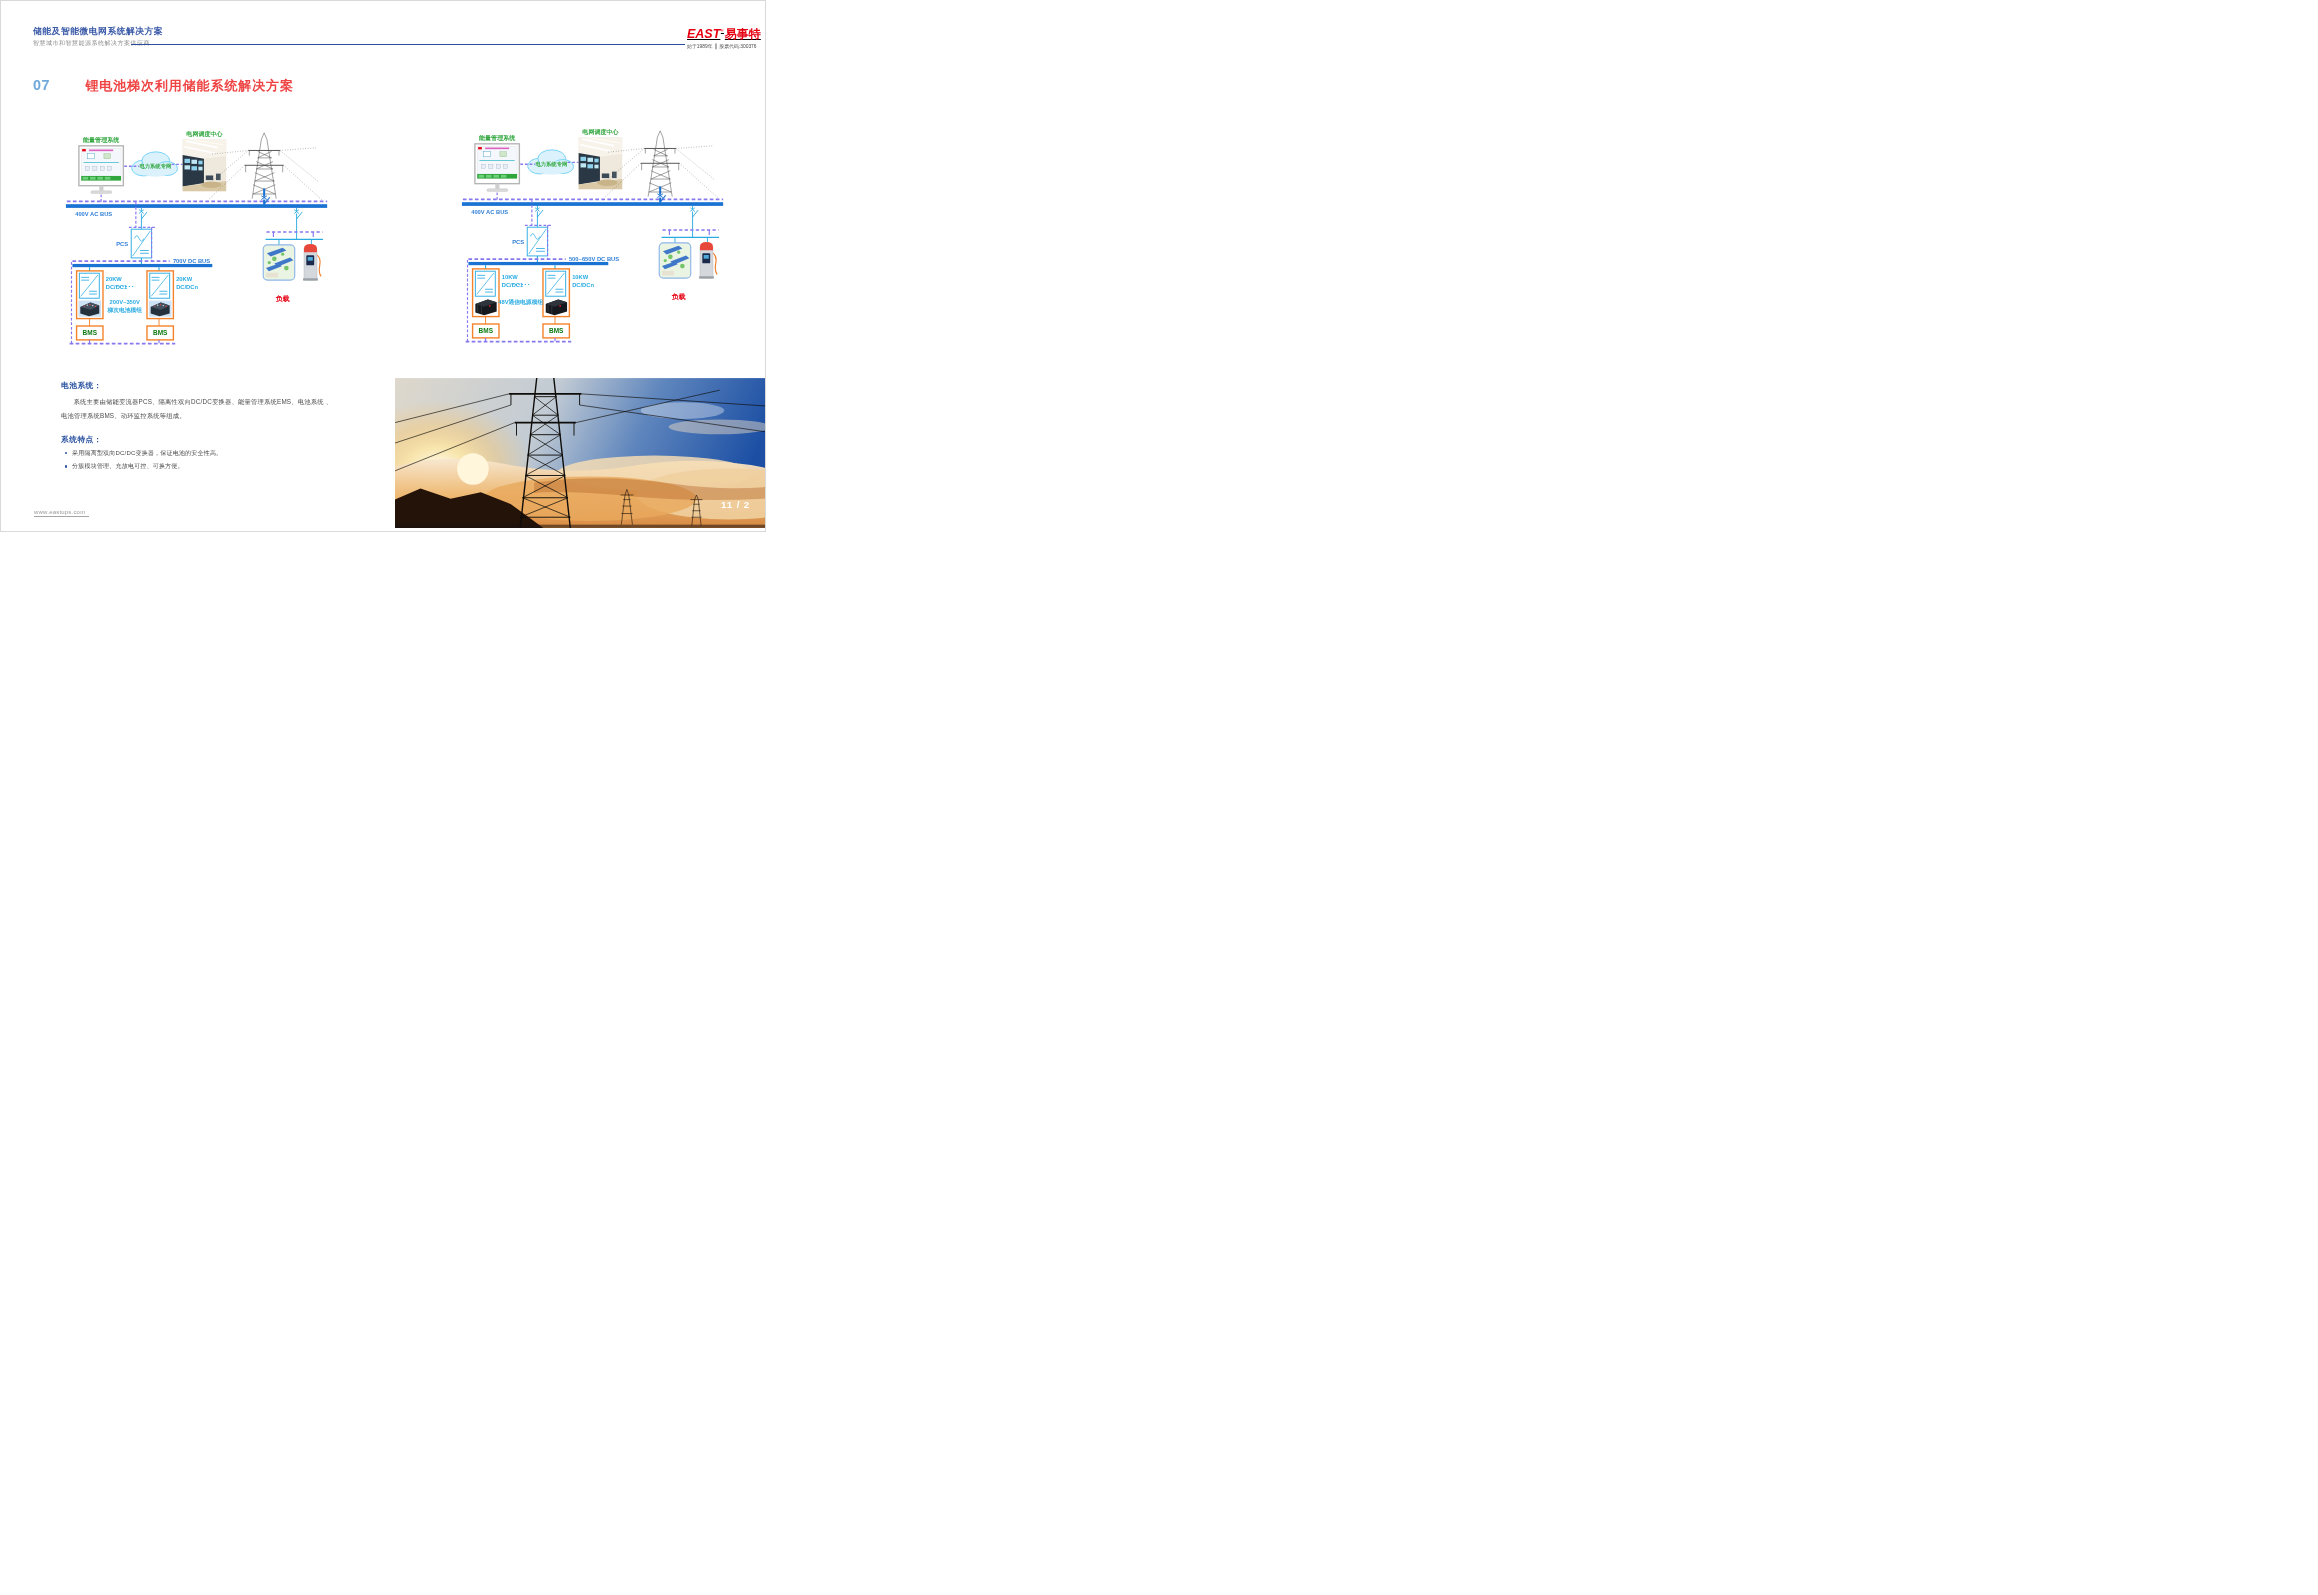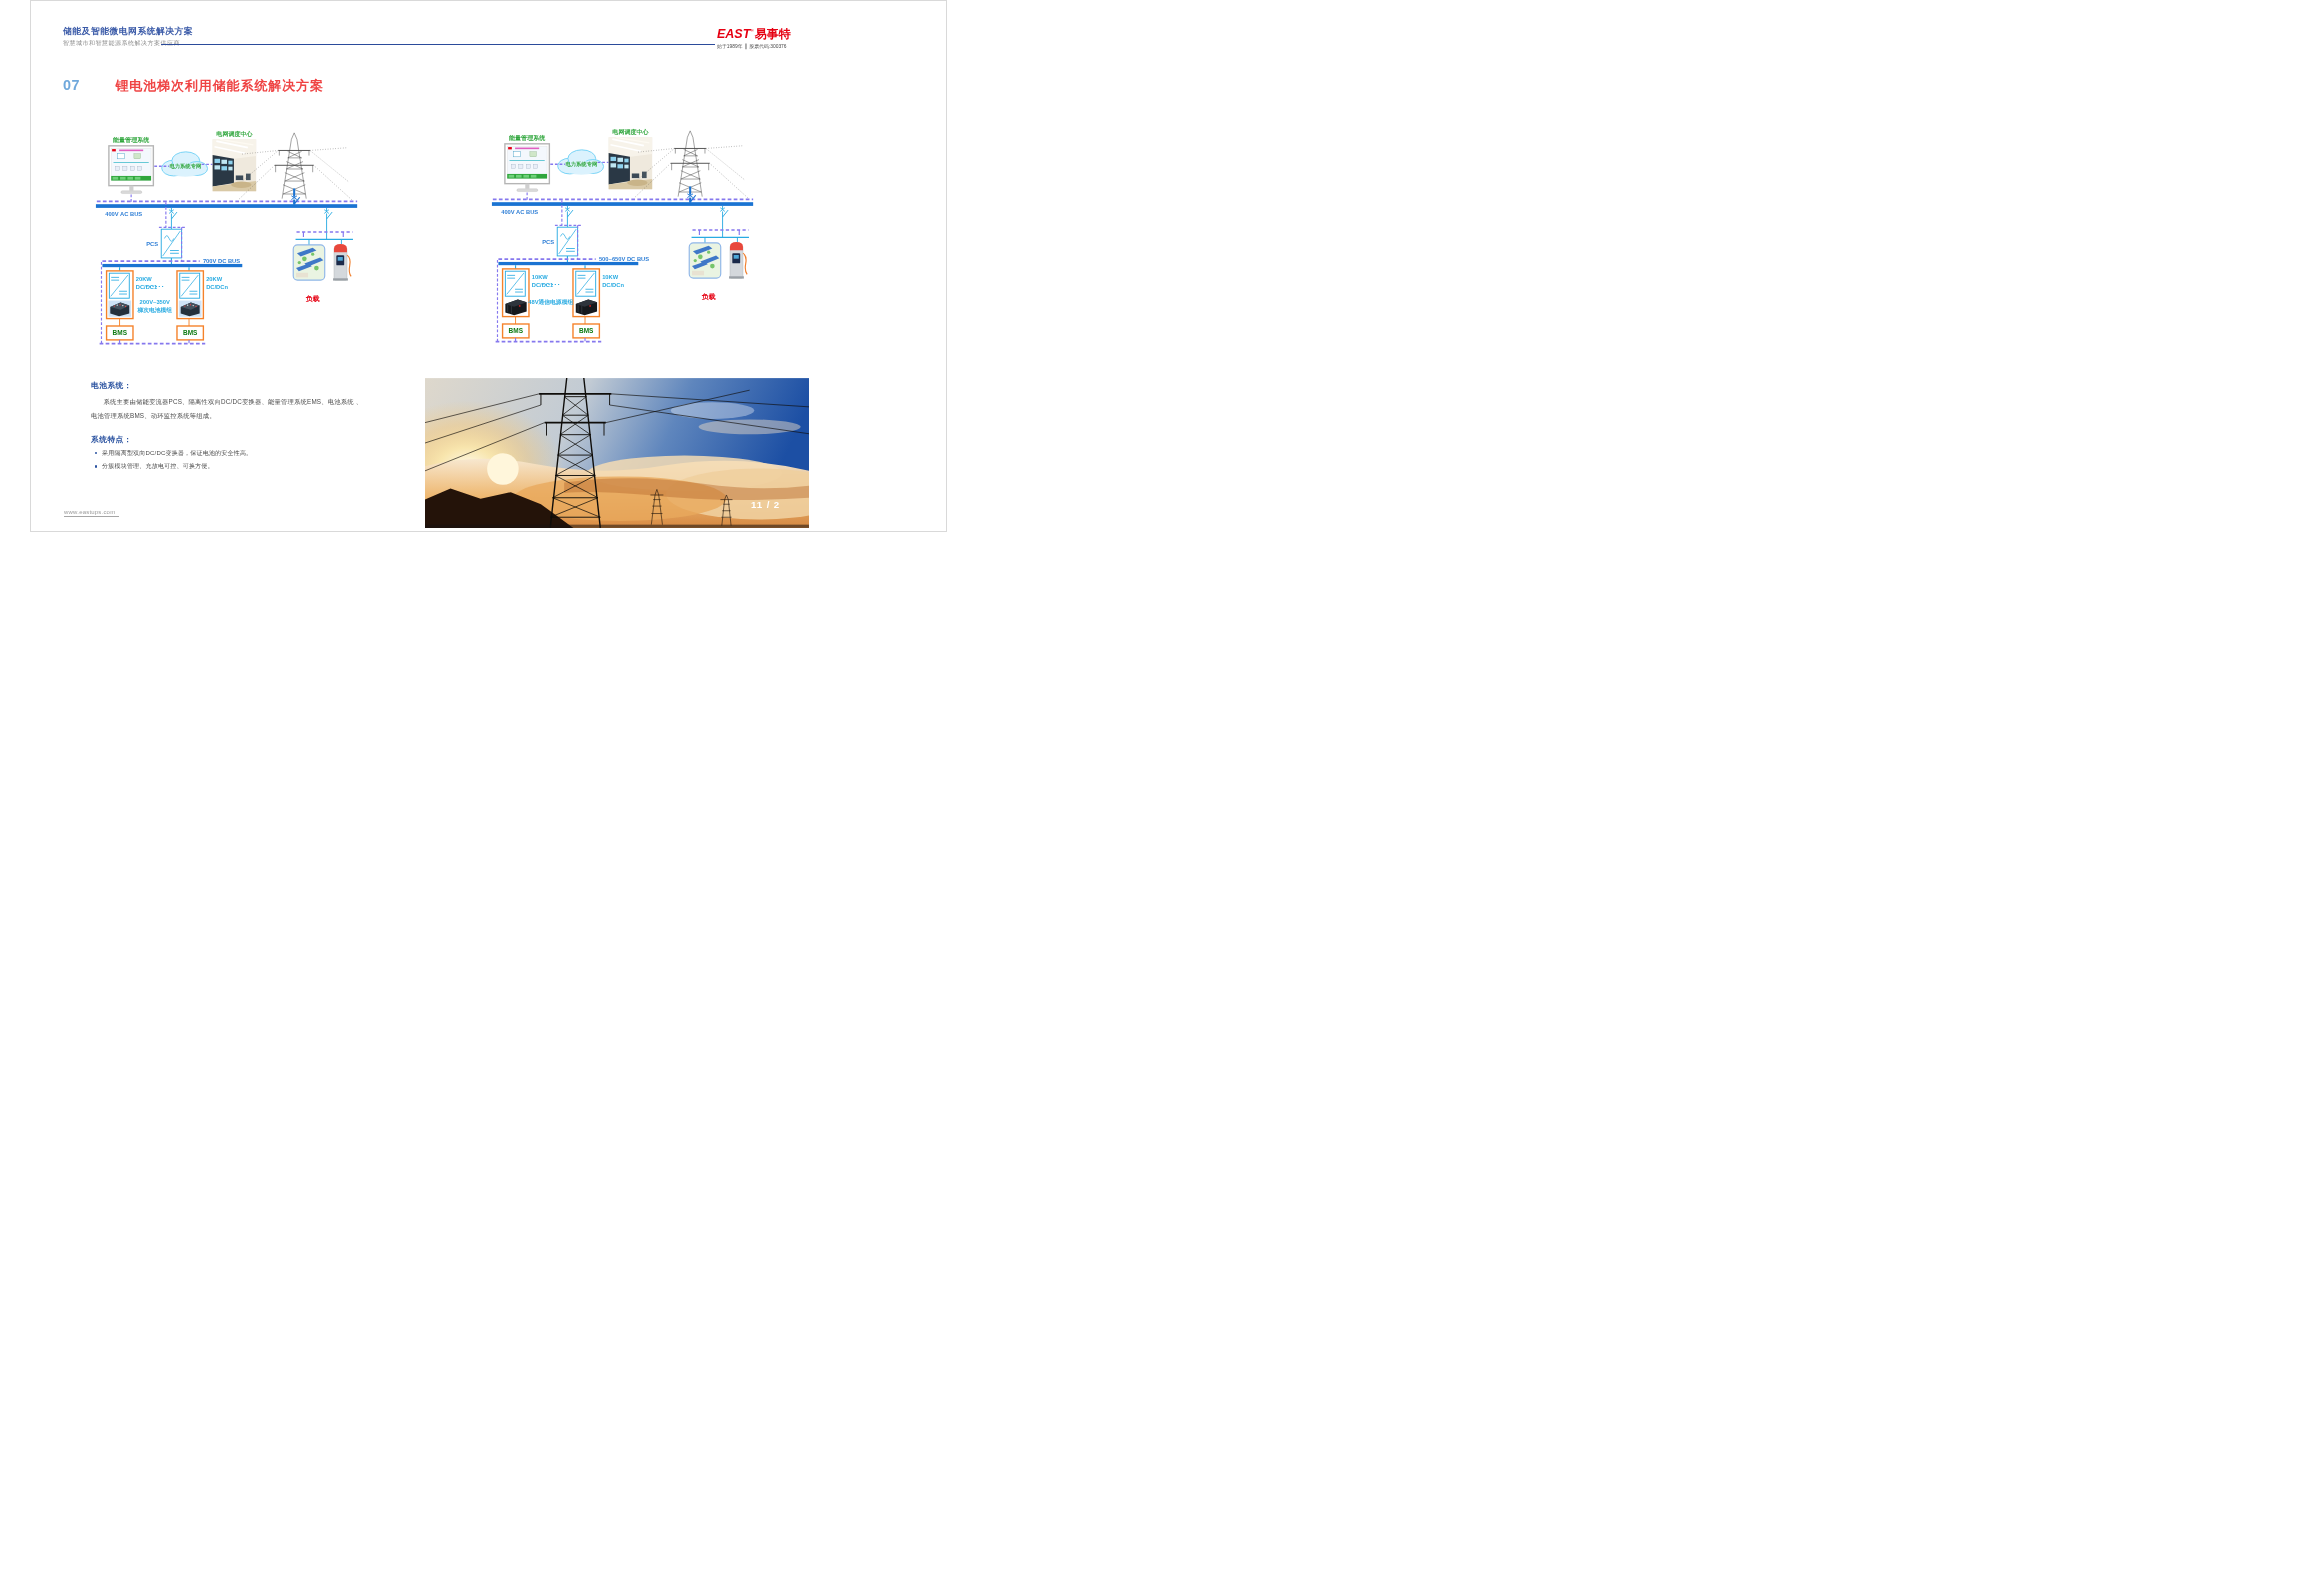--- a/index.html
+++ b/index.html
@@ -1,23 +1,23 @@
 <!DOCTYPE html>
 <html style="font-size:7.4px"><head>
 <meta charset="utf-8">
 <style>
   html,body{margin:0;padding:0;background:#fff;}
-  .page{position:relative;width:917px;height:532px;background:#fff;overflow:hidden;
-        font-family:"Liberation Sans","DejaVu Sans",sans-serif;border:0.5px solid #d9d9d9;box-sizing:border-box;margin-left:30px;}
+  .page{position:relative;width:766px;height:532px;background:#fff;overflow:hidden;
+        font-family:"Liberation Sans","DejaVu Sans",sans-serif;border:0.5px solid #d9d9d9;box-sizing:border-box;}
   
   .hdr-title{position:absolute;left:32px;top:25px;font-size:8.8px;font-weight:700;color:#3a5aa8;letter-spacing:0.5px;}
   .hdr-sub{position:absolute;left:32px;top:38px;font-size:6px;color:#8c8c8c;letter-spacing:0.5px;}
   .hdr-line{position:absolute;left:130px;top:43px;width:554px;height:1.4px;background:#2b4b9b;}
   .logo{position:absolute;left:686px;top:27px;width:83px;}
-  .logo-row{display:flex;align-items:flex-start;}
+  .logo-row{display:flex;align-items:flex-start;text-decoration:underline;}
   .logo-east{font-size:12.5px;font-weight:900;font-style:italic;color:#e60012;letter-spacing:0px;line-height:12px;}
   .logo-reg{font-size:4.2px;color:#e60012;font-weight:700;margin:0 0.9px 0 0.5px;}
   .logo-cn{font-size:12px;font-weight:900;color:#e60012;font-family:"Liberation Serif","DejaVu Serif",serif;line-height:12px;}
   .logo-tag{margin-top:2.8px;font-size:4.9px;color:#4a4a4a;white-space:nowrap;}
   .logo-sep{font-weight:700;margin:0 1.9px;color:#333;}
   
   .sec{position:absolute;left:32px;top:76px;display:flex;align-items:baseline;gap:28px;}
   .sec-num{font-size:14.4px;font-weight:800;color:#6fa8dc;letter-spacing:0.5px;}
   .sec-title{font-size:13px;font-weight:800;color:#ef4444;margin-left:7.4px;letter-spacing:0.9px;}
   

